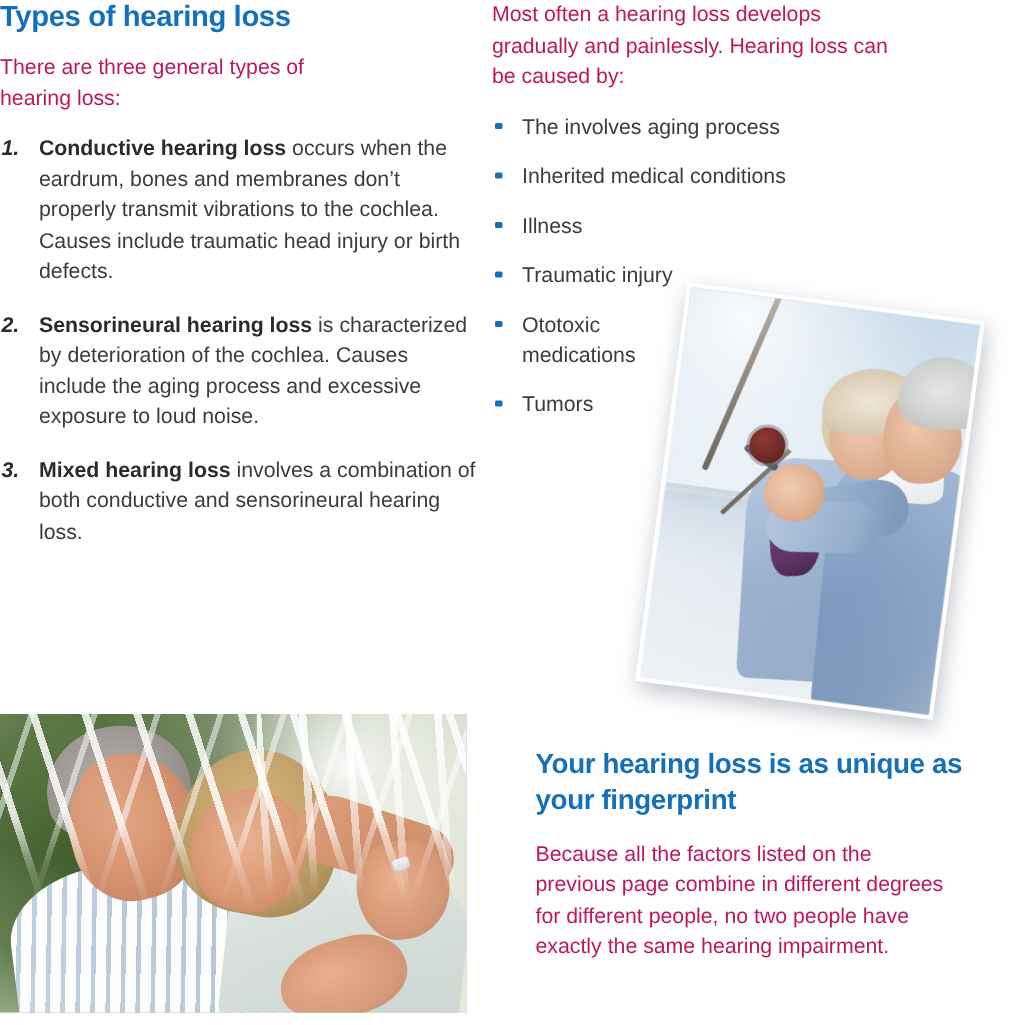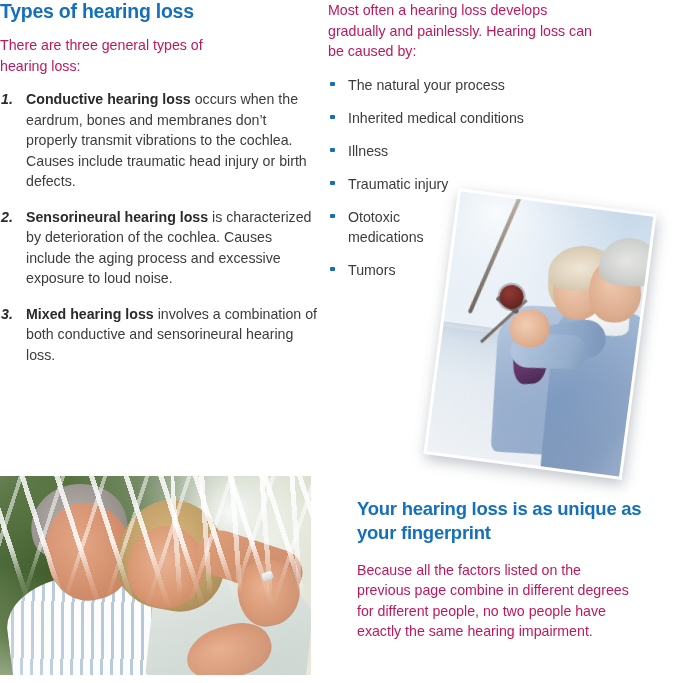--- a/index.html
+++ b/index.html
@@ -430,21 +430,21 @@
 
     <p class="para">
       <span class="ln">Most often a hearing loss develops</span>
       <span class="ln">gradually and painlessly. Hearing loss can</span>
       <span class="ln">be caused by:</span>
     </p>
 
     <ul class="bul-list">
       <li class="bul-item">
         <span class="dot"></span>
-        <span class="ln">The natural your process</span>
+        <span class="ln">The involves aging process</span>
       </li>
       <li class="bul-item">
         <span class="dot"></span>
         <span class="ln">Inherited medical conditions</span>
       </li>
       <li class="bul-item">
         <span class="dot"></span>
         <span class="ln">Illness</span>
       </li>
       <li class="bul-item">

